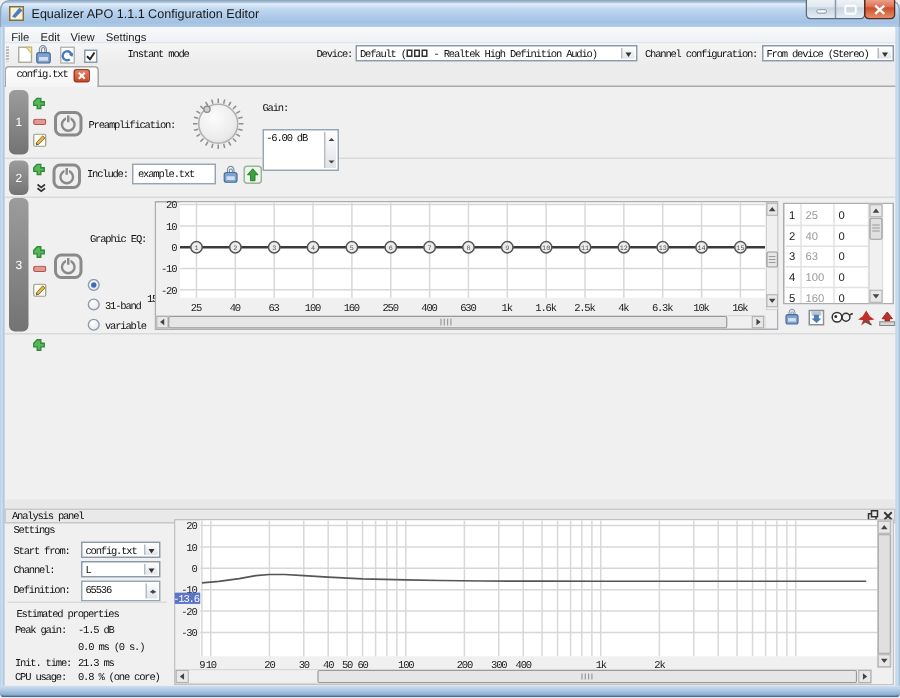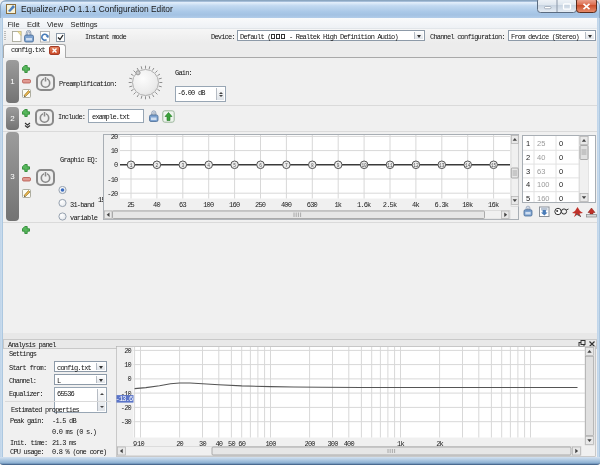--- a/index.html
+++ b/index.html
@@ -189,21 +189,21 @@
           <stop offset="0" stop-color="#fcfcfc"></stop>
           <stop offset="0.65" stop-color="#ebebeb"></stop>
           <stop offset="1" stop-color="#d2d2d2"></stop>
         </radialGradient>
       </defs>
       <circle cx="18.5" cy="18.5" r="13" fill="url(#kn)" stroke="#b0b0b0" stroke-width="1"></circle>
       <circle cx="11" cy="8.8" r="2.1" fill="#cdcdcd" stroke="#888" stroke-width="0.8"></circle>
     </svg>
   </div>
 <div class="abs t" style="left:175px;top:68.5px;">Gain:</div>
-<div class="field spin" style="left:175px;top:86px;width:51px;height:16px;">
+<div class="field spin" style="left:175px;top:86px;width:51px;height:28px;">
   <span class="t" style="position:absolute;left:1.5px;top:2px;">-6.00 dB</span>
   <span class="arr2"></span>
 </div>
 
 <div class="badge" style="top:107px;height:23px;line-height:23px;">2</div>
 <div class="abs" id="r2plus" style="left:22px;top:109px;">
     <svg width="8" height="8">
       <path d="M2.8 0.5 H5.2 V2.8 H7.5 V5.2 H5.2 V7.5 H2.8 V5.2 H0.5 V2.8 Z" fill="#57b75c" stroke="#2f8a35" stroke-width="0.9"></path>
     </svg>
   </div>
@@ -474,22 +474,22 @@
 <div class="abs t" style="left:9px;top:363.5px;">Start from:</div>
 <div class="combo" style="left:54px;top:361px;width:53px;">
   <span class="t" style="position:absolute;left:2px;top:1.5px;">config.txt</span>
     <span class="arr"></span>
 </div>
 <div class="abs t" style="left:9px;top:376.5px;">Channel:</div>
 <div class="combo" style="left:54px;top:374px;width:53px;">
   <span class="t" style="position:absolute;left:2px;top:1.5px;">L</span>
     <span class="arr"></span>
 </div>
-<div class="abs t" style="left:9px;top:389.5px;">Equalizer:</div>
-<div class="field spin" style="left:54px;top:387px;width:53px;height:26px;">
+<div class="abs t" style="left:9px;top:389.5px;">Definition:</div>
+<div class="field spin" style="left:54px;top:387px;width:53px;height:14px;">
   <span class="t" style="position:absolute;left:2px;top:1.5px;">65536</span>
     <span class="arr2"></span>
 </div>
 <div class="gline" style="left:5px;top:401px;width:106px;"></div>
 <div class="abs t" style="left:11px;top:405.5px;">Estimated properties</div>
 <div class="abs t" style="left:10px;top:416.5px;">Peak gain:</div>
 <div class="abs t" style="left:52px;top:416.5px;">-1.5 dB</div>
 <div class="abs t" style="left:10px;top:427.5px;margin-top:48px;">Latency:</div>
 <div class="abs t" style="left:52px;top:427.5px;">0.0 ms (0 s.)</div>
 <div class="abs t" style="left:10px;top:438.5px;">Init. time:</div>

